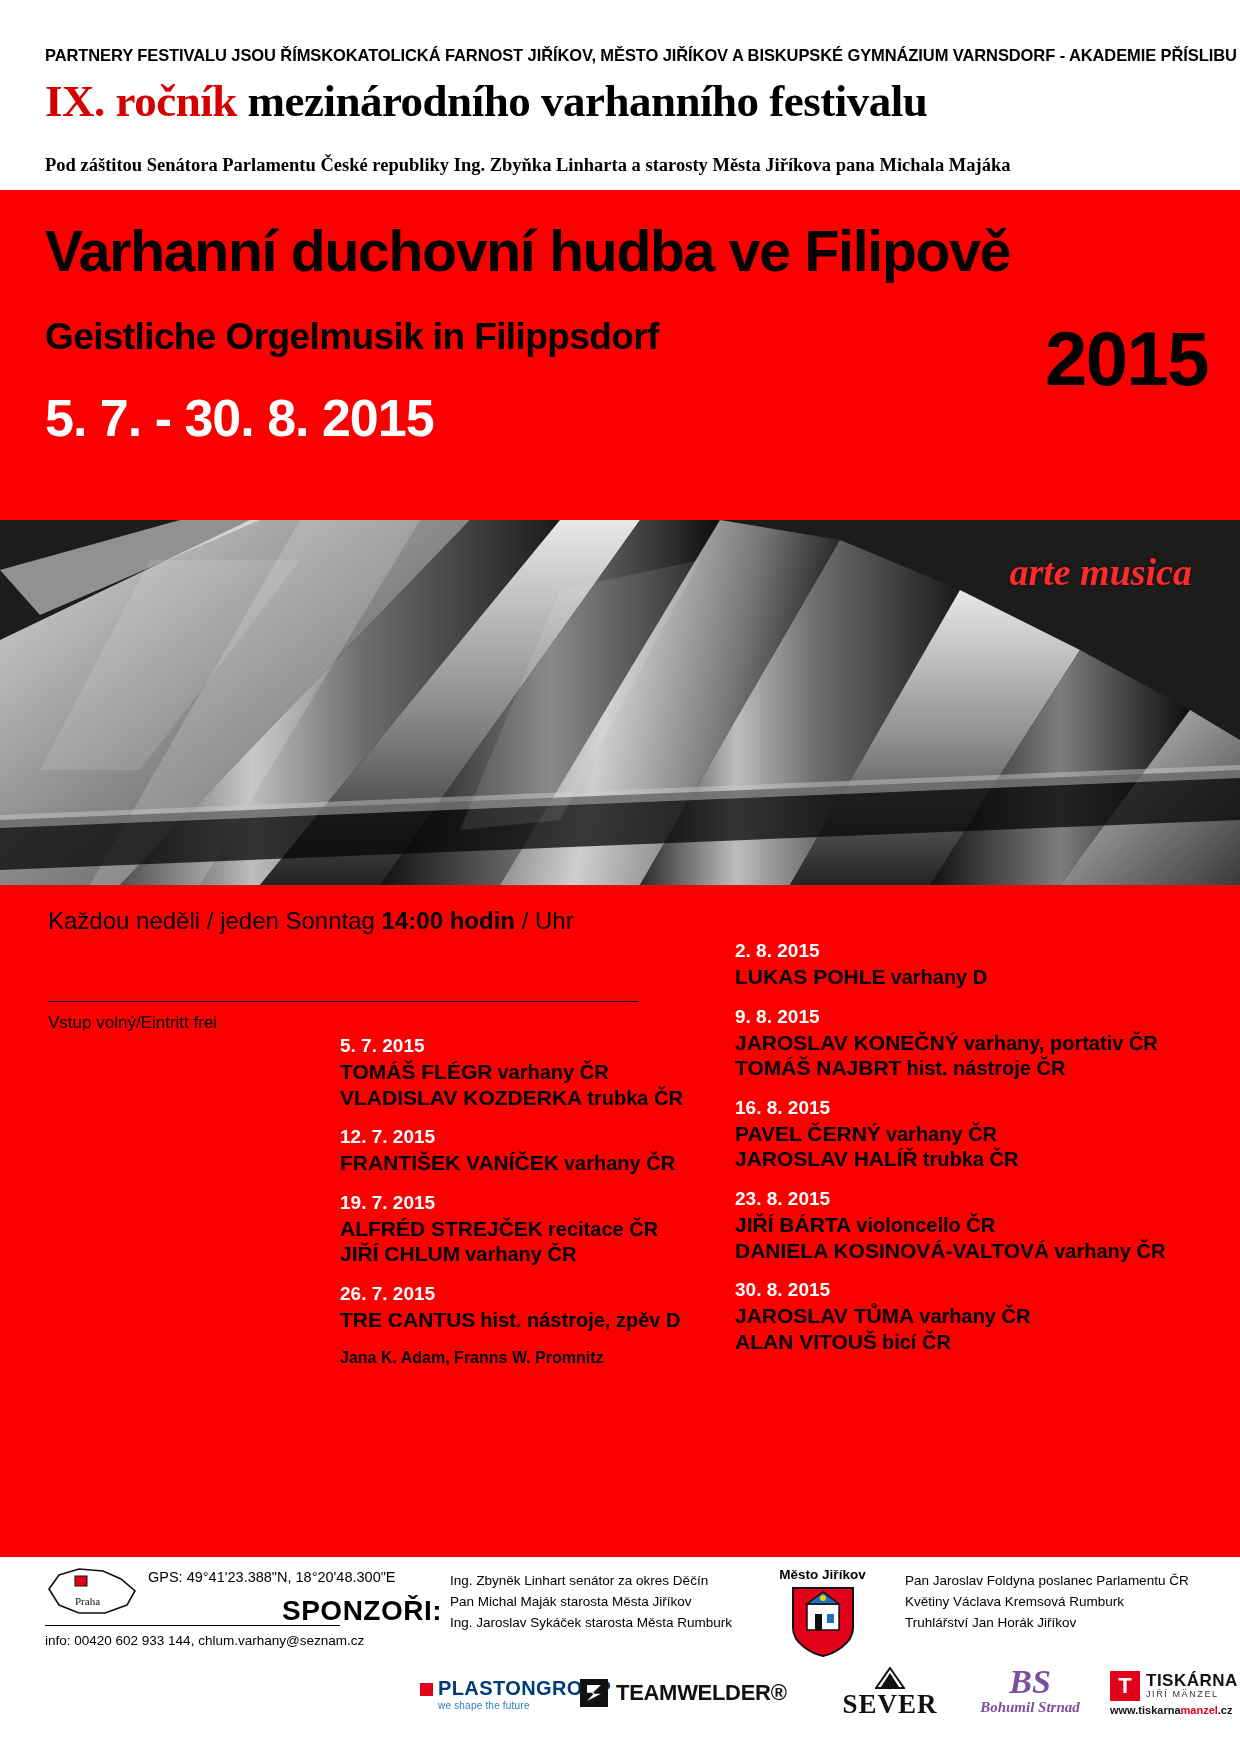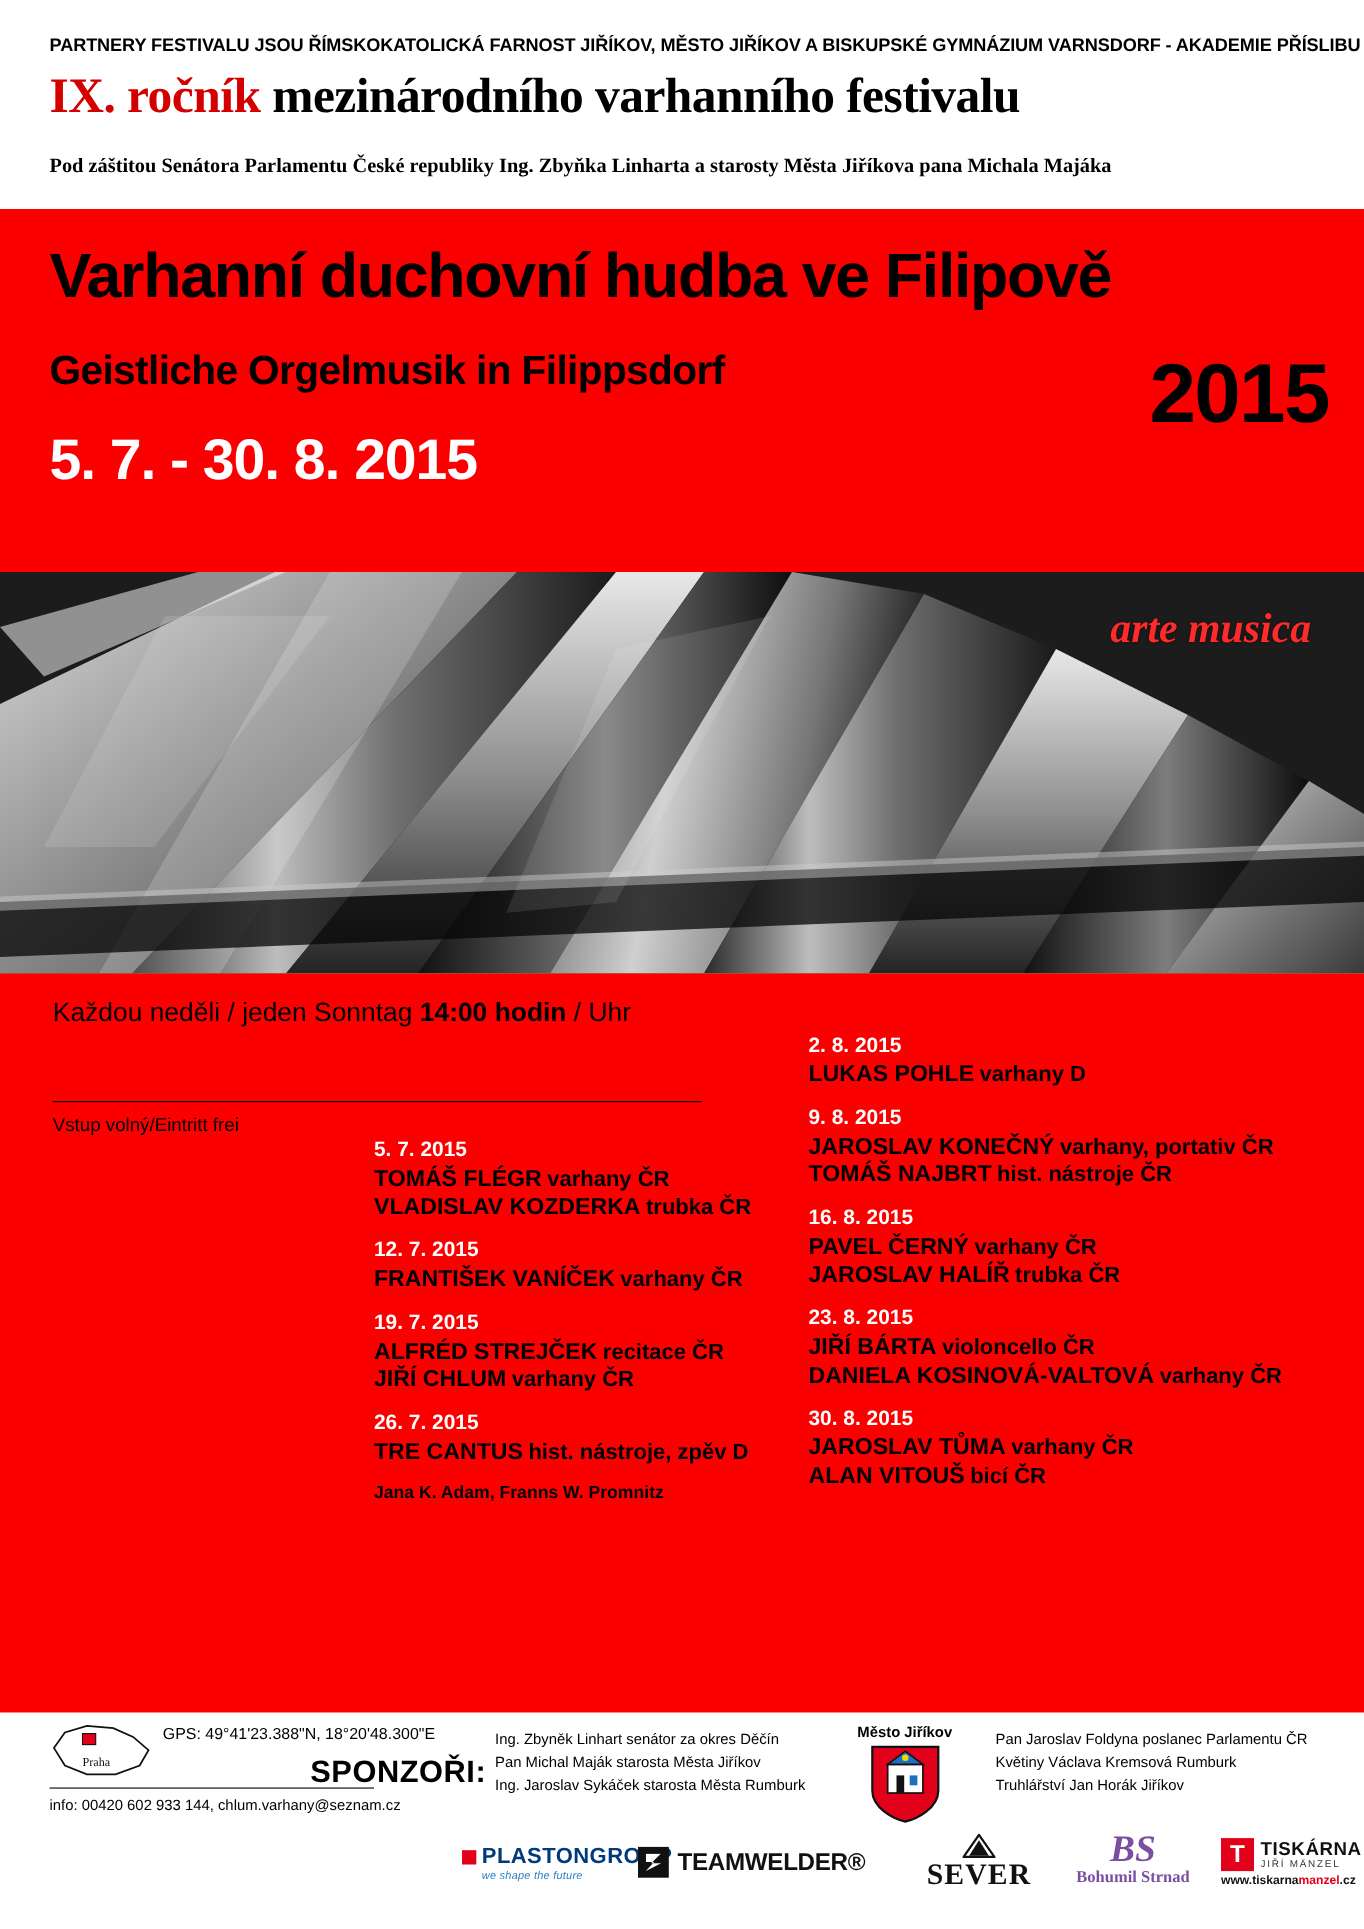--- a/index.html
+++ b/index.html
@@ -22,21 +22,21 @@
   }
 
   
   .top-header {
     position: absolute;
     left: 0; top: 0;
     width: 1240px;
     height: 190px;
     background: #ffffff;
     box-sizing: border-box;
-    padding: 32px 40px 0 45px;
+    padding: 46px 40px 0 45px;
   }
   .partners-line {
     font-size: 16.5px;
     font-weight: bold;
     color: #000;
     letter-spacing: -0.1px;
     white-space: nowrap;
   }
   .rocnik-line {
     margin-top: 10px;
@@ -297,21 +297,20 @@
   .logo-plaston .pl-main {
     font-size: 20px;
     font-weight: bold;
     color: #003a7a;
     letter-spacing: 0.4px;
   }
   .logo-plaston .pl-sub {
     font-size: 10px;
     color: #2a7fc1;
     letter-spacing: 0.2px;
-    font-style: italic;
   }
   .logo-plaston .sqr {
     display: inline-block;
     width: 13px; height: 13px;
     background: #e2001a;
     margin-right: 5px;
     vertical-align: -1px;
   }
   .logo-team { left: 160px; top: 14px; }
   .logo-team .tw-box {
@@ -351,20 +350,21 @@
     font-size: 34px;
     font-weight: bold;
     font-style: italic;
     color: #7b4fa0;
     line-height: 1;
   }
   .logo-strnad .bs-name {
     font-family: "Liberation Serif", serif;
     font-size: 15px;
     font-weight: bold;
+    font-style: italic;
     color: #7b4fa0;
   }
   .logo-tiskarna { left: 690px; top: 6px; }
   .logo-tiskarna .tk-t {
     display: inline-block;
     width: 30px; height: 30px;
     background: #e2001a;
     color: #fff;
     font-size: 22px;
     font-weight: bold;

